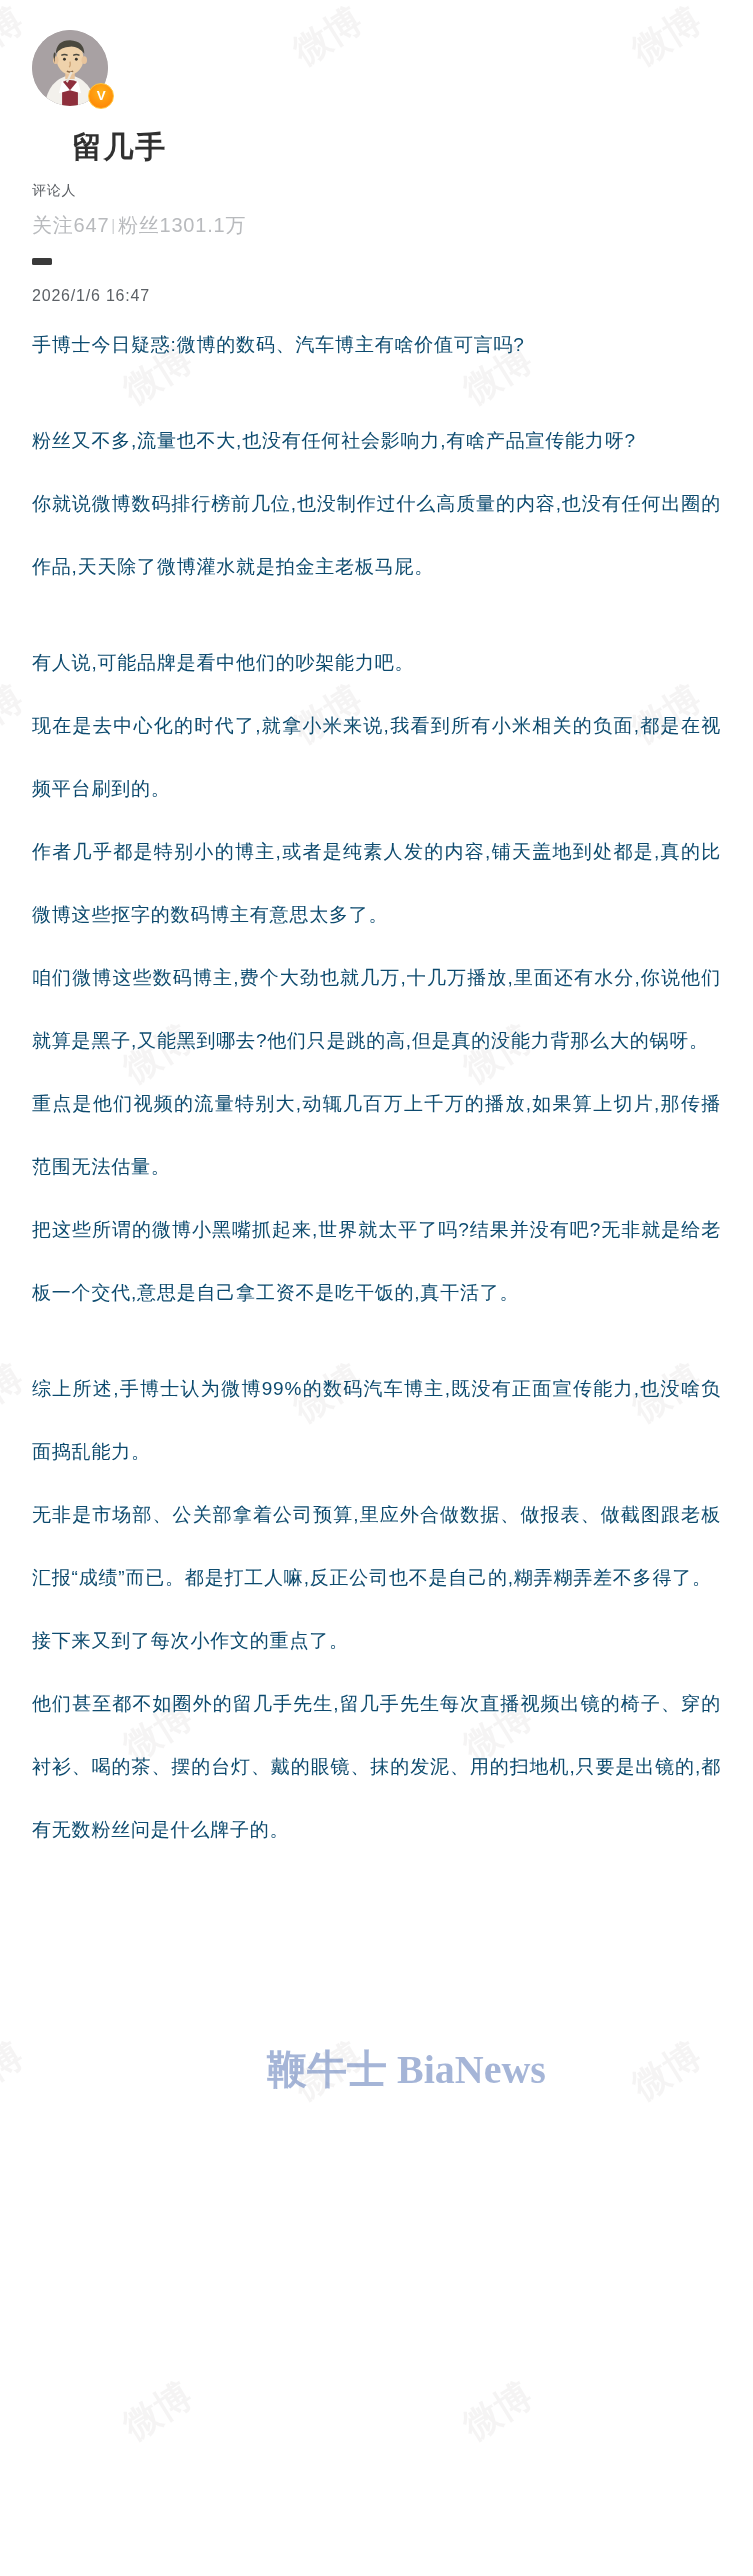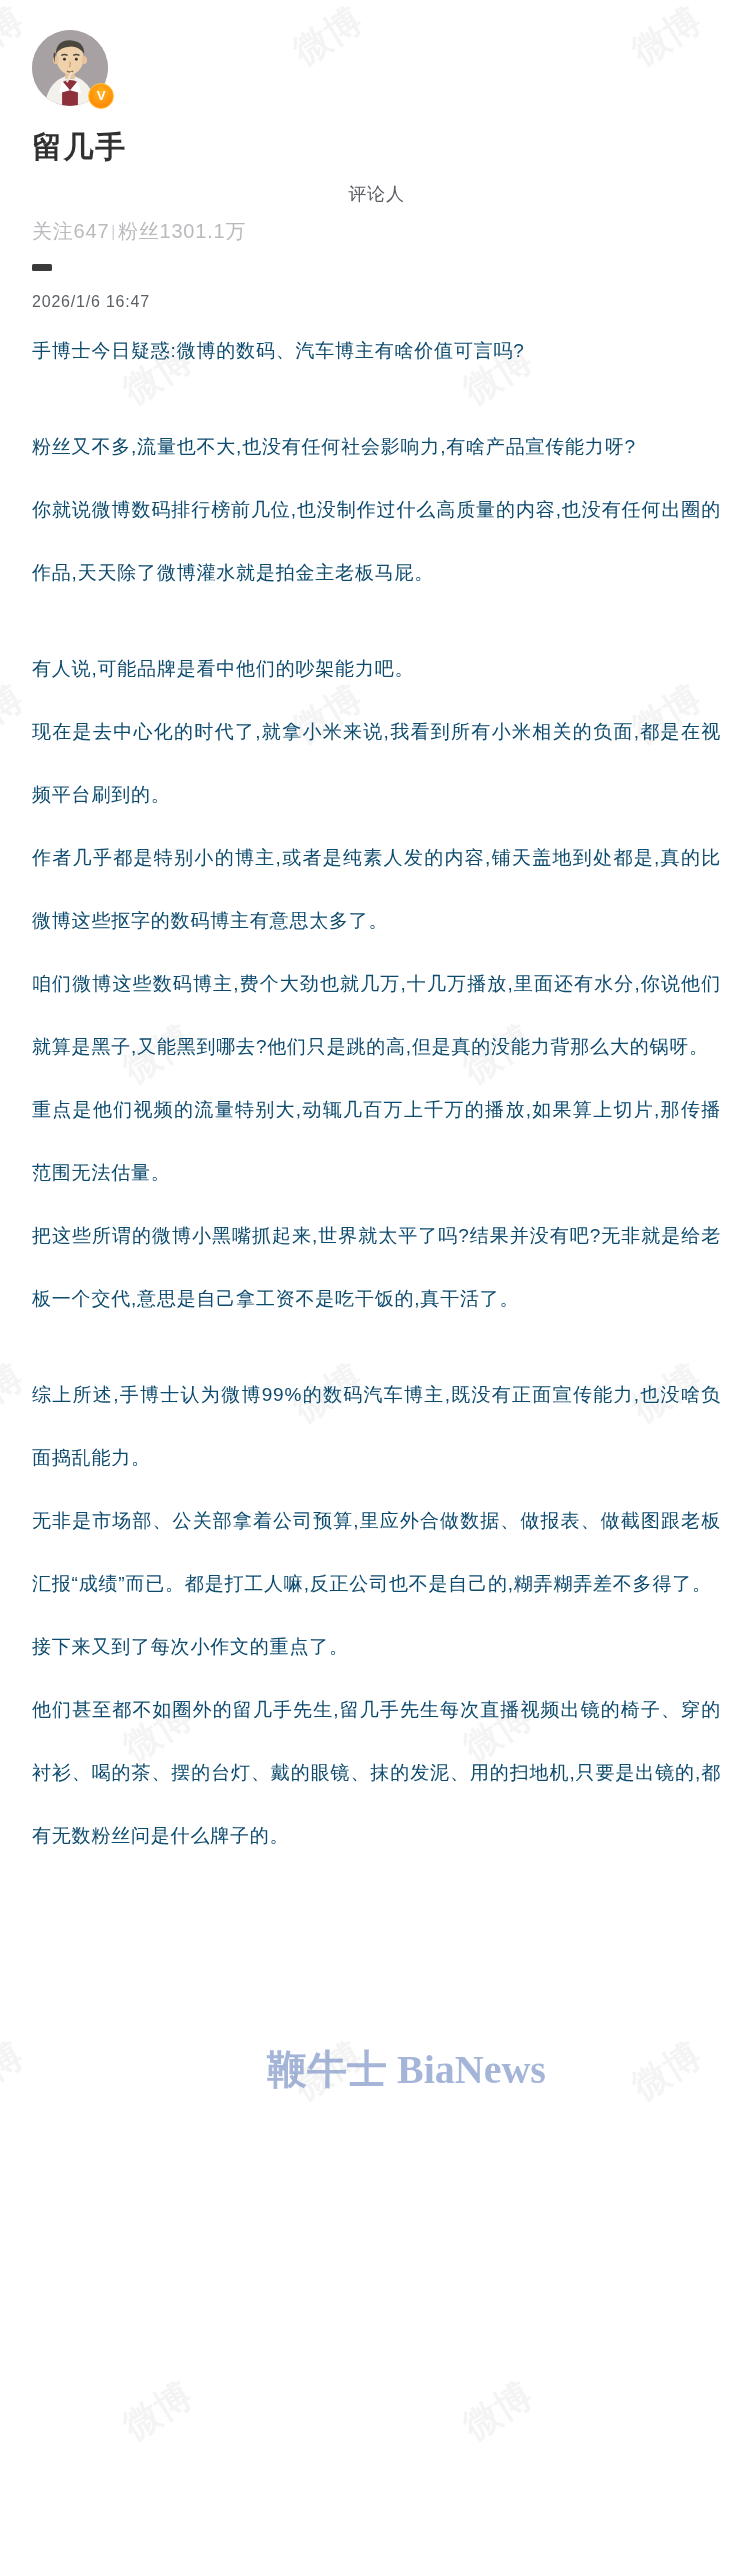--- a/index.html
+++ b/index.html
@@ -34,22 +34,22 @@
     background:#a8a1a3;display:block;
   }
   .v-badge{
     position:absolute;right:-6.3px;bottom:-3.2px;
     width:24px;height:24px;border-radius:50%;
     background:radial-gradient(circle at 50% 35%,#ffb21a,#ff7d00);
     border:1.6px solid #ffc53d;
     display:flex;align-items:center;justify-content:center;
     color:#fff;font-weight:700;font-size:13.4px;line-height:1;
   }
-  .name{margin-top:20.5px;font-size:30px;font-weight:700;color:#303030;letter-spacing:1.6px;}
-  .role{margin-top:14px;font-size:18px;color:#5a5e63;letter-spacing:0.8px;text-align:center;}
+  .name{margin-top:20.5px;font-size:30px;font-weight:700;color:#303030;letter-spacing:1.6px;margin-left:40px;}
+  .role{margin-top:14px;font-size:14px;color:#5a5e63;letter-spacing:0.8px;}
   .stats{margin-top:12.6px;font-size:20px;color:#b8babd;letter-spacing:0.8px;display:flex;align-items:center;gap:0;}
   .stats .divider{color:#d4d6d8;font-size:17.4px;padding:0 1.6px;}
   .dash-bar{margin-top:19px;width:20px;height:7px;background:#3a3a3a;border-radius:1.6px;}
   .post-date{margin-top:22px;font-size:16px;color:#5c6166;letter-spacing:0.8px;}
   .post-body{margin-top:8px;}
   .para{
     font-size:19px;color:#0c4a6e;line-height:63px;letter-spacing:0.8px;
     text-align:justify;
   }
   .blank-line{height:33px;}

